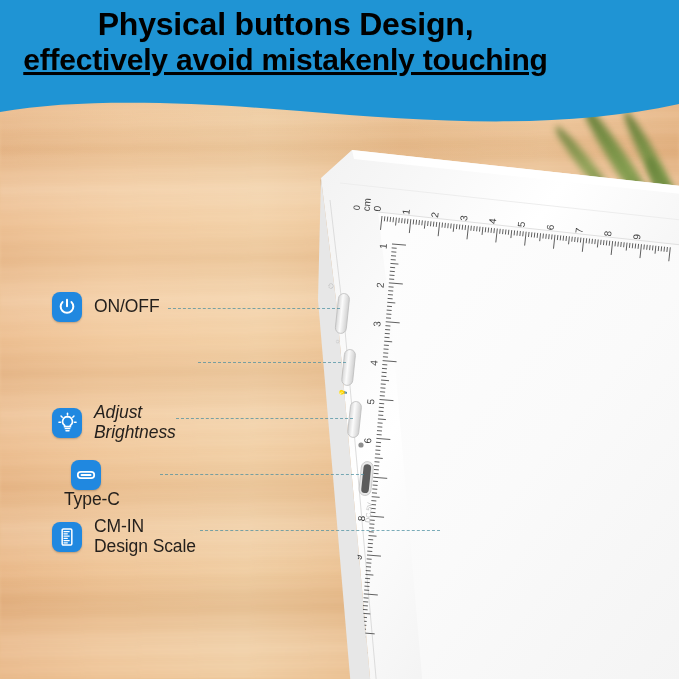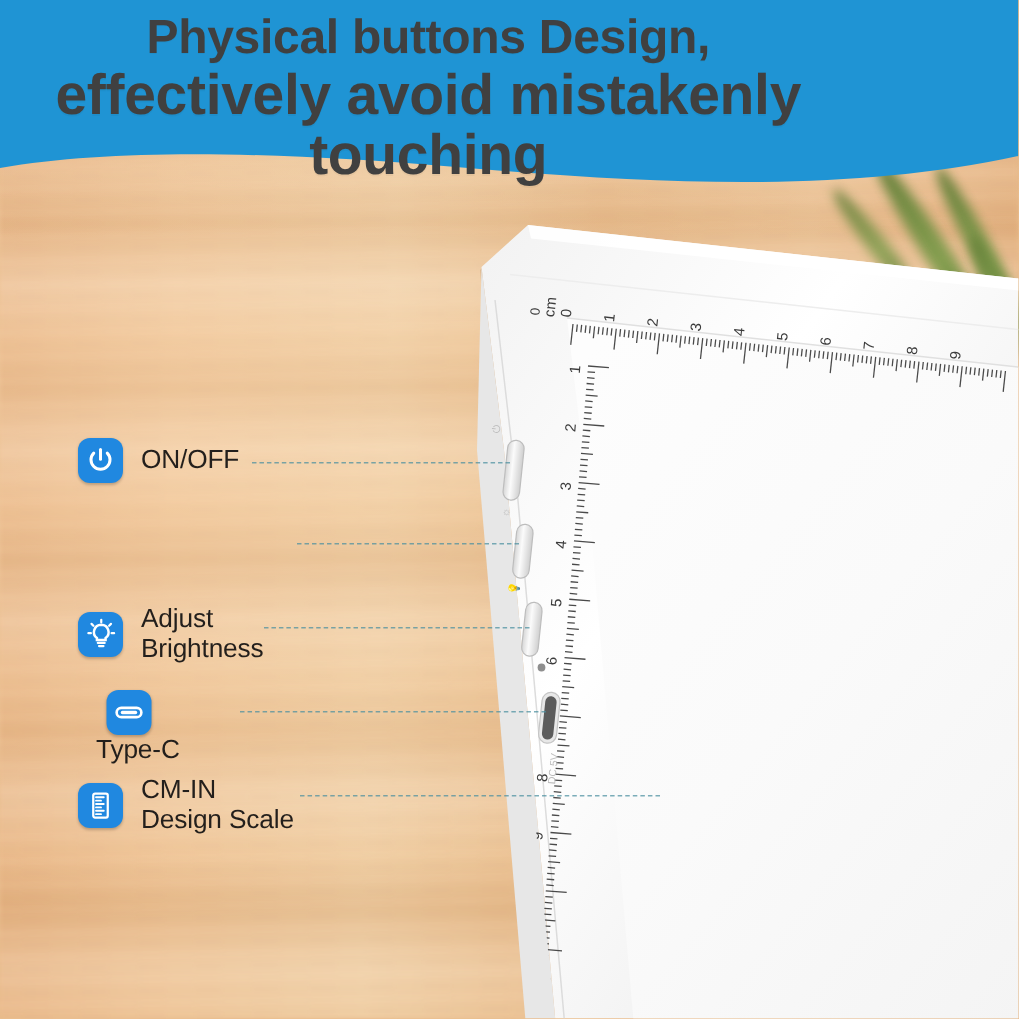--- a/index.html
+++ b/index.html
@@ -56,25 +56,25 @@
   .leaf1{left:583px;top:96px;width:150px;height:17px;transform:rotate(57deg);transform-origin:left center;}
   .leaf2{left:625px;top:104px;width:128px;height:15px;transform:rotate(62deg);transform-origin:left center;}
   .leaf3{left:556px;top:120px;width:96px;height:13px;transform:rotate(52deg);transform-origin:left center;opacity:.8;}
   .leaf4{left:648px;top:150px;width:90px;height:14px;transform:rotate(66deg);transform-origin:left center;opacity:.85;}
 
   
   .banner{position:absolute;left:0;top:0;width:679px;height:150px;}
   .banner svg{position:absolute;left:0;top:0;}
   .banner-text{
     position:absolute;left:0;top:8px;width:571px;text-align:center;
-    color:#404040;font-weight:bold;letter-spacing:-.2px;line-height:1.06;
+    color:#000000;font-weight:bold;letter-spacing:-.2px;line-height:1.06;
     text-shadow:0 1px 0 rgba(0,0,0,.04);
   }
   .bt-line1{font-size:32px;display:block;}
-  .bt-line2{font-size:38px;display:block;margin-top:2px;}
+  .bt-line2{font-size:30px;display:block;margin-top:2px;text-decoration:underline;}
 
   
   .pad-wrap{position:absolute;left:0;top:0;width:679px;height:679px;}
 
   
   .callouts{position:absolute;left:0;top:0;width:679px;height:679px;}
   .callout{position:absolute;display:flex;align-items:center;}
   .ico{
     width:30px;height:30px;border-radius:8px;
     background:#2088e0;box-shadow:0 1px 2px rgba(0,0,0,.22);
@@ -433,21 +433,21 @@
       <span class="ico">
         <svg width="20" height="20" viewBox="0 0 24 24" fill="none" stroke="#ffffff" stroke-width="2.4" stroke-linecap="round">
           <path d="M12 3.2 L12 11"></path>
           <path d="M6.6 6.1 A7.6 7.6 0 1 0 17.4 6.1"></path>
         </svg>
       </span>
       <span class="label">ON/OFF</span>
     </div>
 
 
-    <div class="callout" style="left:52px;top:403px;">
+    <div class="callout" style="left:52px;top:403px;font-style:italic;">
       <span class="ico">
         <svg width="21" height="21" viewBox="0 0 24 24">
           <g stroke="#ffffff" stroke-width="1.7" stroke-linecap="round">
             <line x1="12" y1="1.4" x2="12" y2="3.3"></line>
             <line x1="4.6" y1="4.5" x2="6" y2="5.9"></line>
             <line x1="19.4" y1="4.5" x2="18" y2="5.9"></line>
             <line x1="2.2" y1="11.6" x2="4.1" y2="11.6"></line>
             <line x1="21.8" y1="11.6" x2="19.9" y2="11.6"></line>
           </g>
           <path d="M12 5.2 a5.6 5.6 0 0 0 -3.3 10.1 v1.5 h6.6 v-1.5 A5.6 5.6 0 0 0 12 5.2 Z" fill="none" stroke="#ffffff" stroke-width="1.9"></path>

